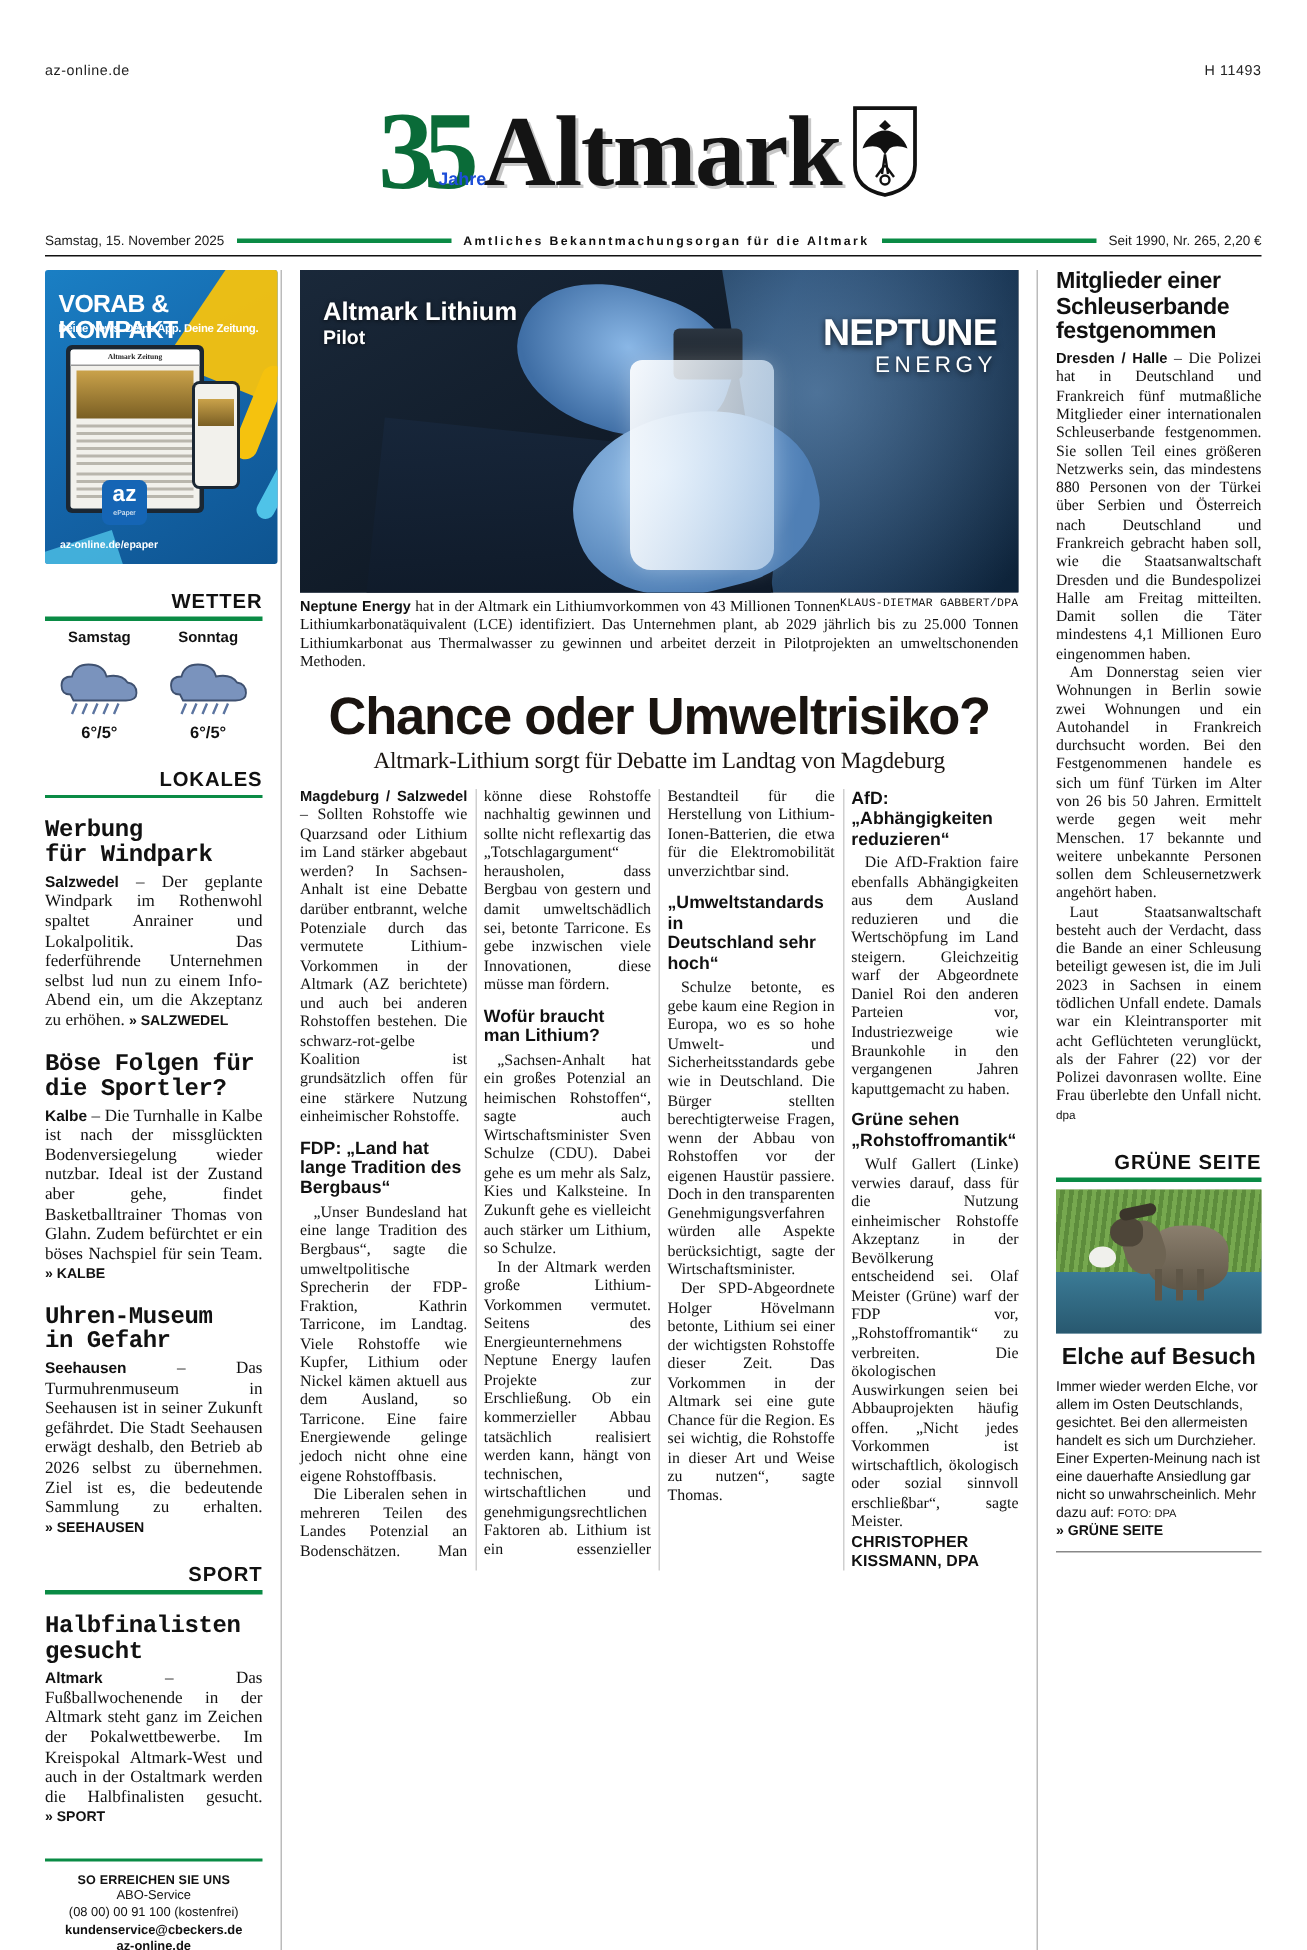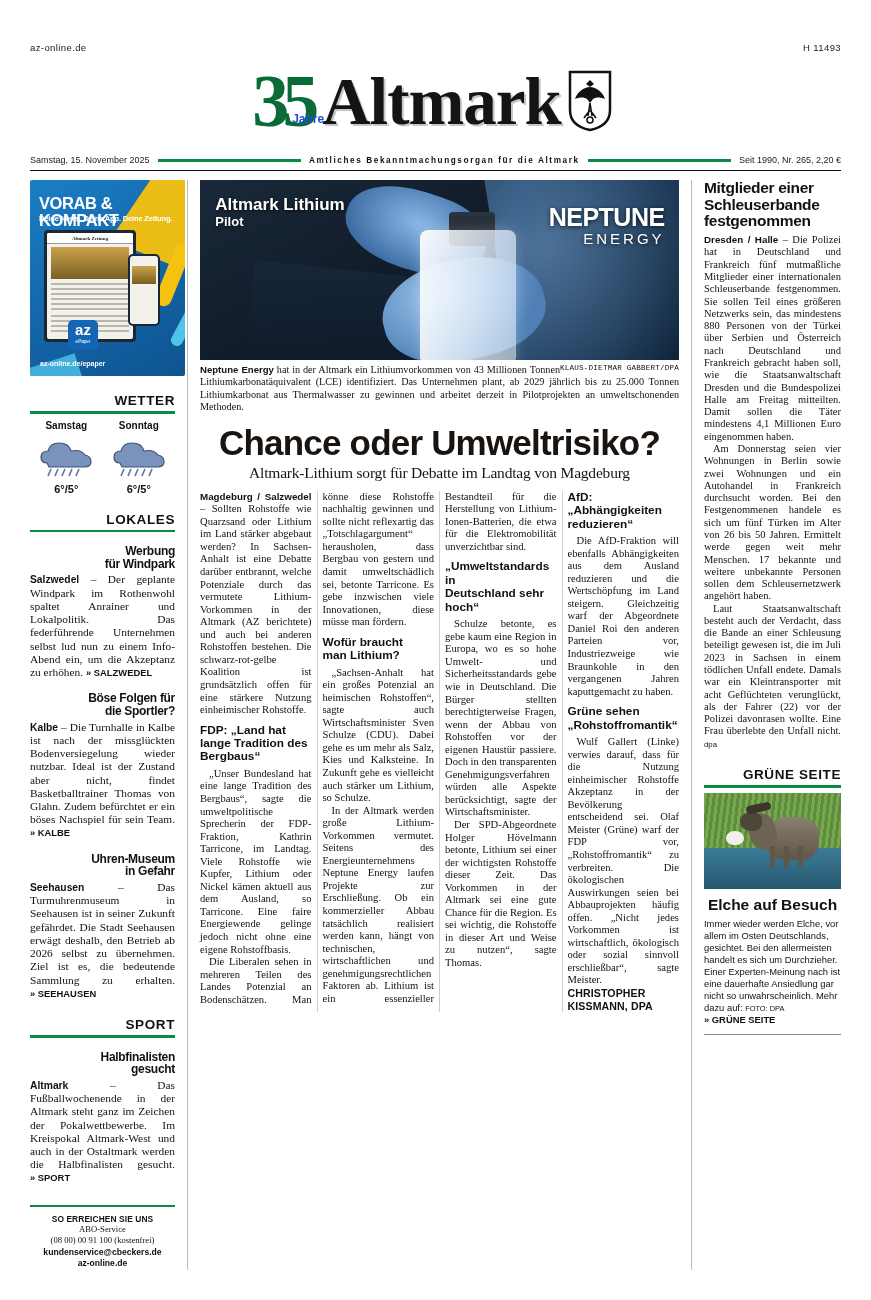--- a/index.html
+++ b/index.html
@@ -94,38 +94,38 @@
 
   .weather { display: flex; margin-top: 6px; }
   .wx { flex: 1; text-align: center; }
   .wx .day { font-family: "Liberation Sans", sans-serif; font-weight: bold;
              font-size: 10px; margin-bottom: 6px; }
   .wx .temp { font-family: "Liberation Sans", sans-serif; font-weight: bold;
               font-size: 11px; margin-top: 4px; }
   .wx svg { display: block; margin: 0 auto; }
 
   .rail-art { margin-top: 13px; }
-  .rail-art h3 { font-family: Liberation Sans, sans-serif; font-weight: bold;
-                 font-size: 12px; line-height: 1.06; text-align: right;
+  .rail-art h3 { font-family: Liberation Mono, monospace; font-weight: bold;
+                 font-size: 16px; line-height: 1.06; text-align: left;
                  margin-bottom: 3px; letter-spacing: -.3px; }
   .rail-art p { font-size: 11.4px; line-height: 1.16; text-align: justify;
                 hyphens: auto; }
   .rail-art p .place { font-family: "Liberation Sans", sans-serif; font-weight: bold;
                        font-size: 10.3px; }
   .xref { font-family: "Liberation Sans", sans-serif; font-weight: bold;
           font-size: 9.4px; white-space: nowrap; }
 
   .contact { margin-top: 20px; border-top: 2px solid #0a8b45; padding-top: 7px;
              text-align: center; font-family: "Liberation Sans", sans-serif; }
   .contact .ct-h { font-weight: bold; font-size: 8.4px; letter-spacing: .1px; }
-  .contact .ct-l { font-size: 8.6px; line-height: 1.35; font-family: Liberation Serif, serif; }
+  .contact .ct-l { font-size: 8.6px; line-height: 1.35; }
   .contact .ct-b { font-weight: bold; font-size: 8.6px; line-height: 1.35; }
 
   
-  .photo { width: 100%; height: 180px; position: relative; overflow: hidden;
+  .photo { width: 100%; height: 215px; position: relative; overflow: hidden;
            background: #0c1b2e; }
   .photo .bg { position: absolute; inset: 0;
     background:
       radial-gradient(circle at 72% 38%, rgba(120,160,200,.55), rgba(0,0,0,0) 48%),
       linear-gradient(115deg,#0a1524 0%,#112840 32%,#1d4168 58%,#0d2238 100%); }
   .photo .arm { position: absolute; left: -8%; top: -12%; width: 70%; height: 128%;
                 background: linear-gradient(160deg,#1b2a3c,#0a121c); transform: rotate(-9deg); }
   .photo .sleeve { position: absolute; left: 10%; top: 52%; width: 56%; height: 70%;
                    background: linear-gradient(170deg,#17263a,#0b1420); transform: rotate(6deg); }
   .photo .glove { position: absolute; left: 38%; top: 44%; width: 34%; height: 56%;
@@ -308,21 +308,21 @@
       <div class="sec-head">LOKALES</div>
       <div class="sec-rule"></div>
 
       <div class="rail-art">
         <h3><span>Werbung</span><br><span>für Windpark</span></h3>
         <p><span class="place">Salzwedel</span><span> – Der geplante Windpark im Rothenwohl spaltet Anrainer und Lokalpolitik. Das federführende Unternehmen selbst lud nun zu einem Info-Abend ein, um die Akzeptanz zu erhöhen.</span> <span class="xref">» SALZWEDEL</span></p>
       </div>
 
       <div class="rail-art">
         <h3><span>Böse Folgen für</span><br><span>die Sportler?</span></h3>
-        <p><span class="place">Kalbe</span><span> – Die Turnhalle in Kalbe ist nach der missglückten Bodenversiegelung wieder nutzbar. Ideal ist der Zustand aber nicht, findet Basketballtrainer Thomas von Glahn. Zudem befürchtet er ein böses Nachspiel für sein Team.</span> <span class="xref">» KALBE</span></p>
+        <p><span class="place">Kalbe</span><span> – Die Turnhalle in Kalbe ist nach der missglückten Bodenversiegelung wieder nutzbar. Ideal ist der Zustand aber gehe, findet Basketballtrainer Thomas von Glahn. Zudem befürchtet er ein böses Nachspiel für sein Team.</span> <span class="xref">» KALBE</span></p>
       </div>
 
       <div class="rail-art">
         <h3><span>Uhren-Museum</span><br><span>in Gefahr</span></h3>
         <p><span class="place">Seehausen</span><span> – Das Turmuhrenmuseum in Seehausen ist in seiner Zukunft gefährdet. Die Stadt Seehausen erwägt deshalb, den Betrieb ab 2026 selbst zu übernehmen. Ziel ist es, die bedeutende Sammlung zu erhalten.</span> <span class="xref">» SEEHAUSEN</span></p>
       </div>
 
       <div class="sec-head">SPORT</div>
       <div class="sec-rule"></div>
 
@@ -375,21 +375,21 @@
         <h4>FDP: „Land hat lange Tradition des Bergbaus“</h4>
         <p>„Unser Bundesland hat eine lange Tradition des Bergbaus“, sagte die umweltpolitische Sprecherin der FDP-Fraktion, Kathrin Tarricone, im Landtag. Viele Rohstoffe wie Kupfer, Lithium oder Nickel kämen aktuell aus dem Ausland, so Tarricone. Eine faire Energiewende gelinge jedoch nicht ohne eine eigene Rohstoffbasis.</p>
         <p>Die Liberalen sehen in mehreren Teilen des Landes Potenzial an Bodenschätzen. Man könne diese Rohstoffe nachhaltig gewinnen und sollte nicht reflexartig das „Totschlagargument“ herausholen, dass Bergbau von gestern und damit umweltschädlich sei, betonte Tarricone. Es gebe inzwischen viele Innovationen, diese müsse man fördern.</p>
         <h4><span>Wofür braucht</span><br><span>man Lithium?</span></h4>
         <p>„Sachsen-Anhalt hat ein großes Potenzial an heimischen Rohstoffen“, sagte auch Wirtschaftsminister Sven Schulze (CDU). Dabei gehe es um mehr als Salz, Kies und Kalksteine. In Zukunft gehe es vielleicht auch stärker um Lithium, so Schulze.</p>
         <p>In der Altmark werden große Lithium-Vorkommen vermutet. Seitens des Energieunternehmens Neptune Energy laufen Projekte zur Erschließung. Ob ein kommerzieller Abbau tatsächlich realisiert werden kann, hängt von technischen, wirtschaftlichen und genehmigungsrechtlichen Faktoren ab. Lithium ist ein essenzieller Bestandteil für die Herstellung von Lithium-Ionen-Batterien, die etwa für die Elektromobilität unverzichtbar sind.</p>
         <h4><span>„Umweltstandards in</span><br><span>Deutschland sehr hoch“</span></h4>
         <p>Schulze betonte, es gebe kaum eine Region in Europa, wo es so hohe Umwelt- und Sicherheitsstandards gebe wie in Deutschland. Die Bürger stellten berechtigterweise Fragen, wenn der Abbau von Rohstoffen vor der eigenen Haustür passiere. Doch in den transparenten Genehmigungsverfahren würden alle Aspekte berücksichtigt, sagte der Wirtschaftsminister.</p>
         <p>Der SPD-Abgeordnete Holger Hövelmann betonte, Lithium sei einer der wichtigsten Rohstoffe dieser Zeit. Das Vorkommen in der Altmark sei eine gute Chance für die Region. Es sei wichtig, die Rohstoffe in dieser Art und Weise zu nutzen“, sagte Thomas.</p>
         <h4><span>AfD: „Abhängigkeiten</span><br><span>reduzieren“</span></h4>
-        <p>Die AfD-Fraktion will ebenfalls Abhängigkeiten aus dem Ausland reduzieren und die Wertschöpfung im Land steigern. Gleichzeitig warf der Abgeordnete Daniel Roi den anderen Parteien vor, Industriezweige wie Braunkohle in den vergangenen Jahren kaputtgemacht zu haben.</p>
+        <p>Die AfD-Fraktion faire ebenfalls Abhängigkeiten aus dem Ausland reduzieren und die Wertschöpfung im Land steigern. Gleichzeitig warf der Abgeordnete Daniel Roi den anderen Parteien vor, Industriezweige wie Braunkohle in den vergangenen Jahren kaputtgemacht zu haben.</p>
         <h4><span>Grüne sehen</span><br><span>„Rohstoffromantik“</span></h4>
         <p>Wulf Gallert (Linke) verwies darauf, dass für die Nutzung einheimischer Rohstoffe Akzeptanz in der Bevölkerung entscheidend sei. Olaf Meister (Grüne) warf der FDP vor, „Rohstoffromantik“ zu verbreiten. Die ökologischen Auswirkungen seien bei Abbauprojekten häufig offen. „Nicht jedes Vorkommen ist wirtschaftlich, ökologisch oder sozial sinnvoll erschließbar“, sagte Meister.</p>
         <p class="noind byline">CHRISTOPHER KISSMANN, DPA</p>
       </div>
     </div>
 
     <div class="colsep" style="padding-left:12px">
       <div>
         <div class="r-h2">
           <span>Mitglieder einer</span><br>

